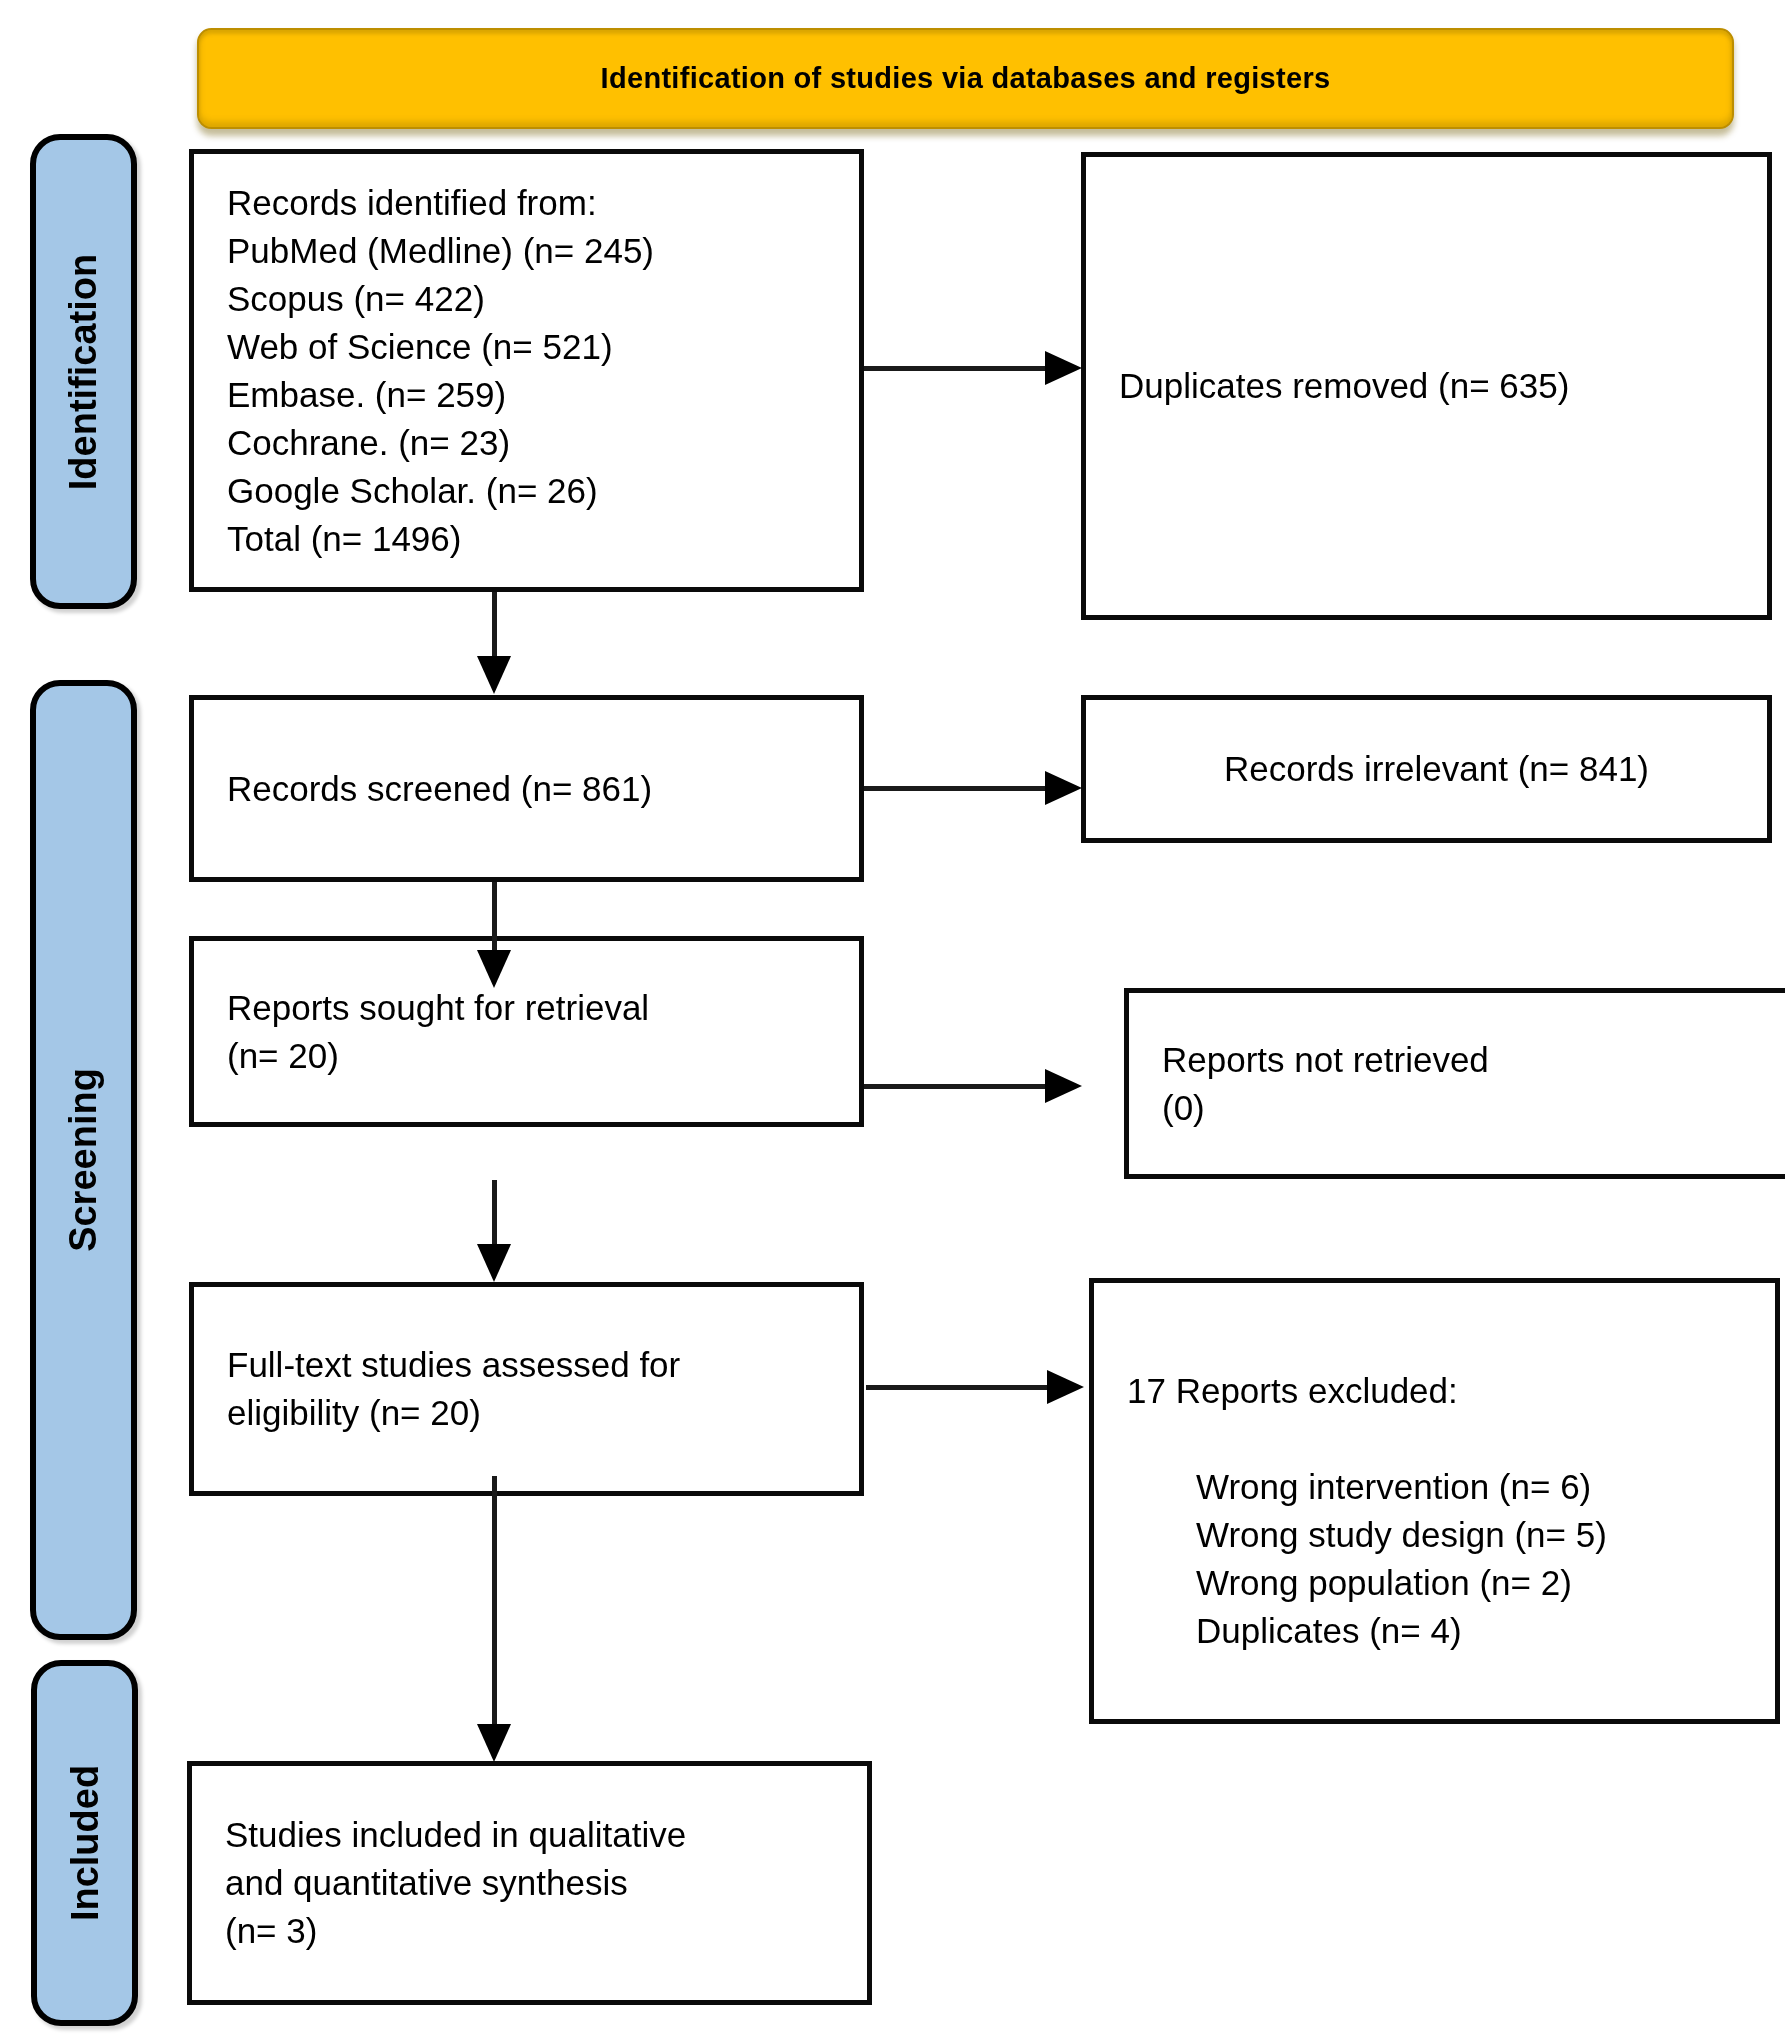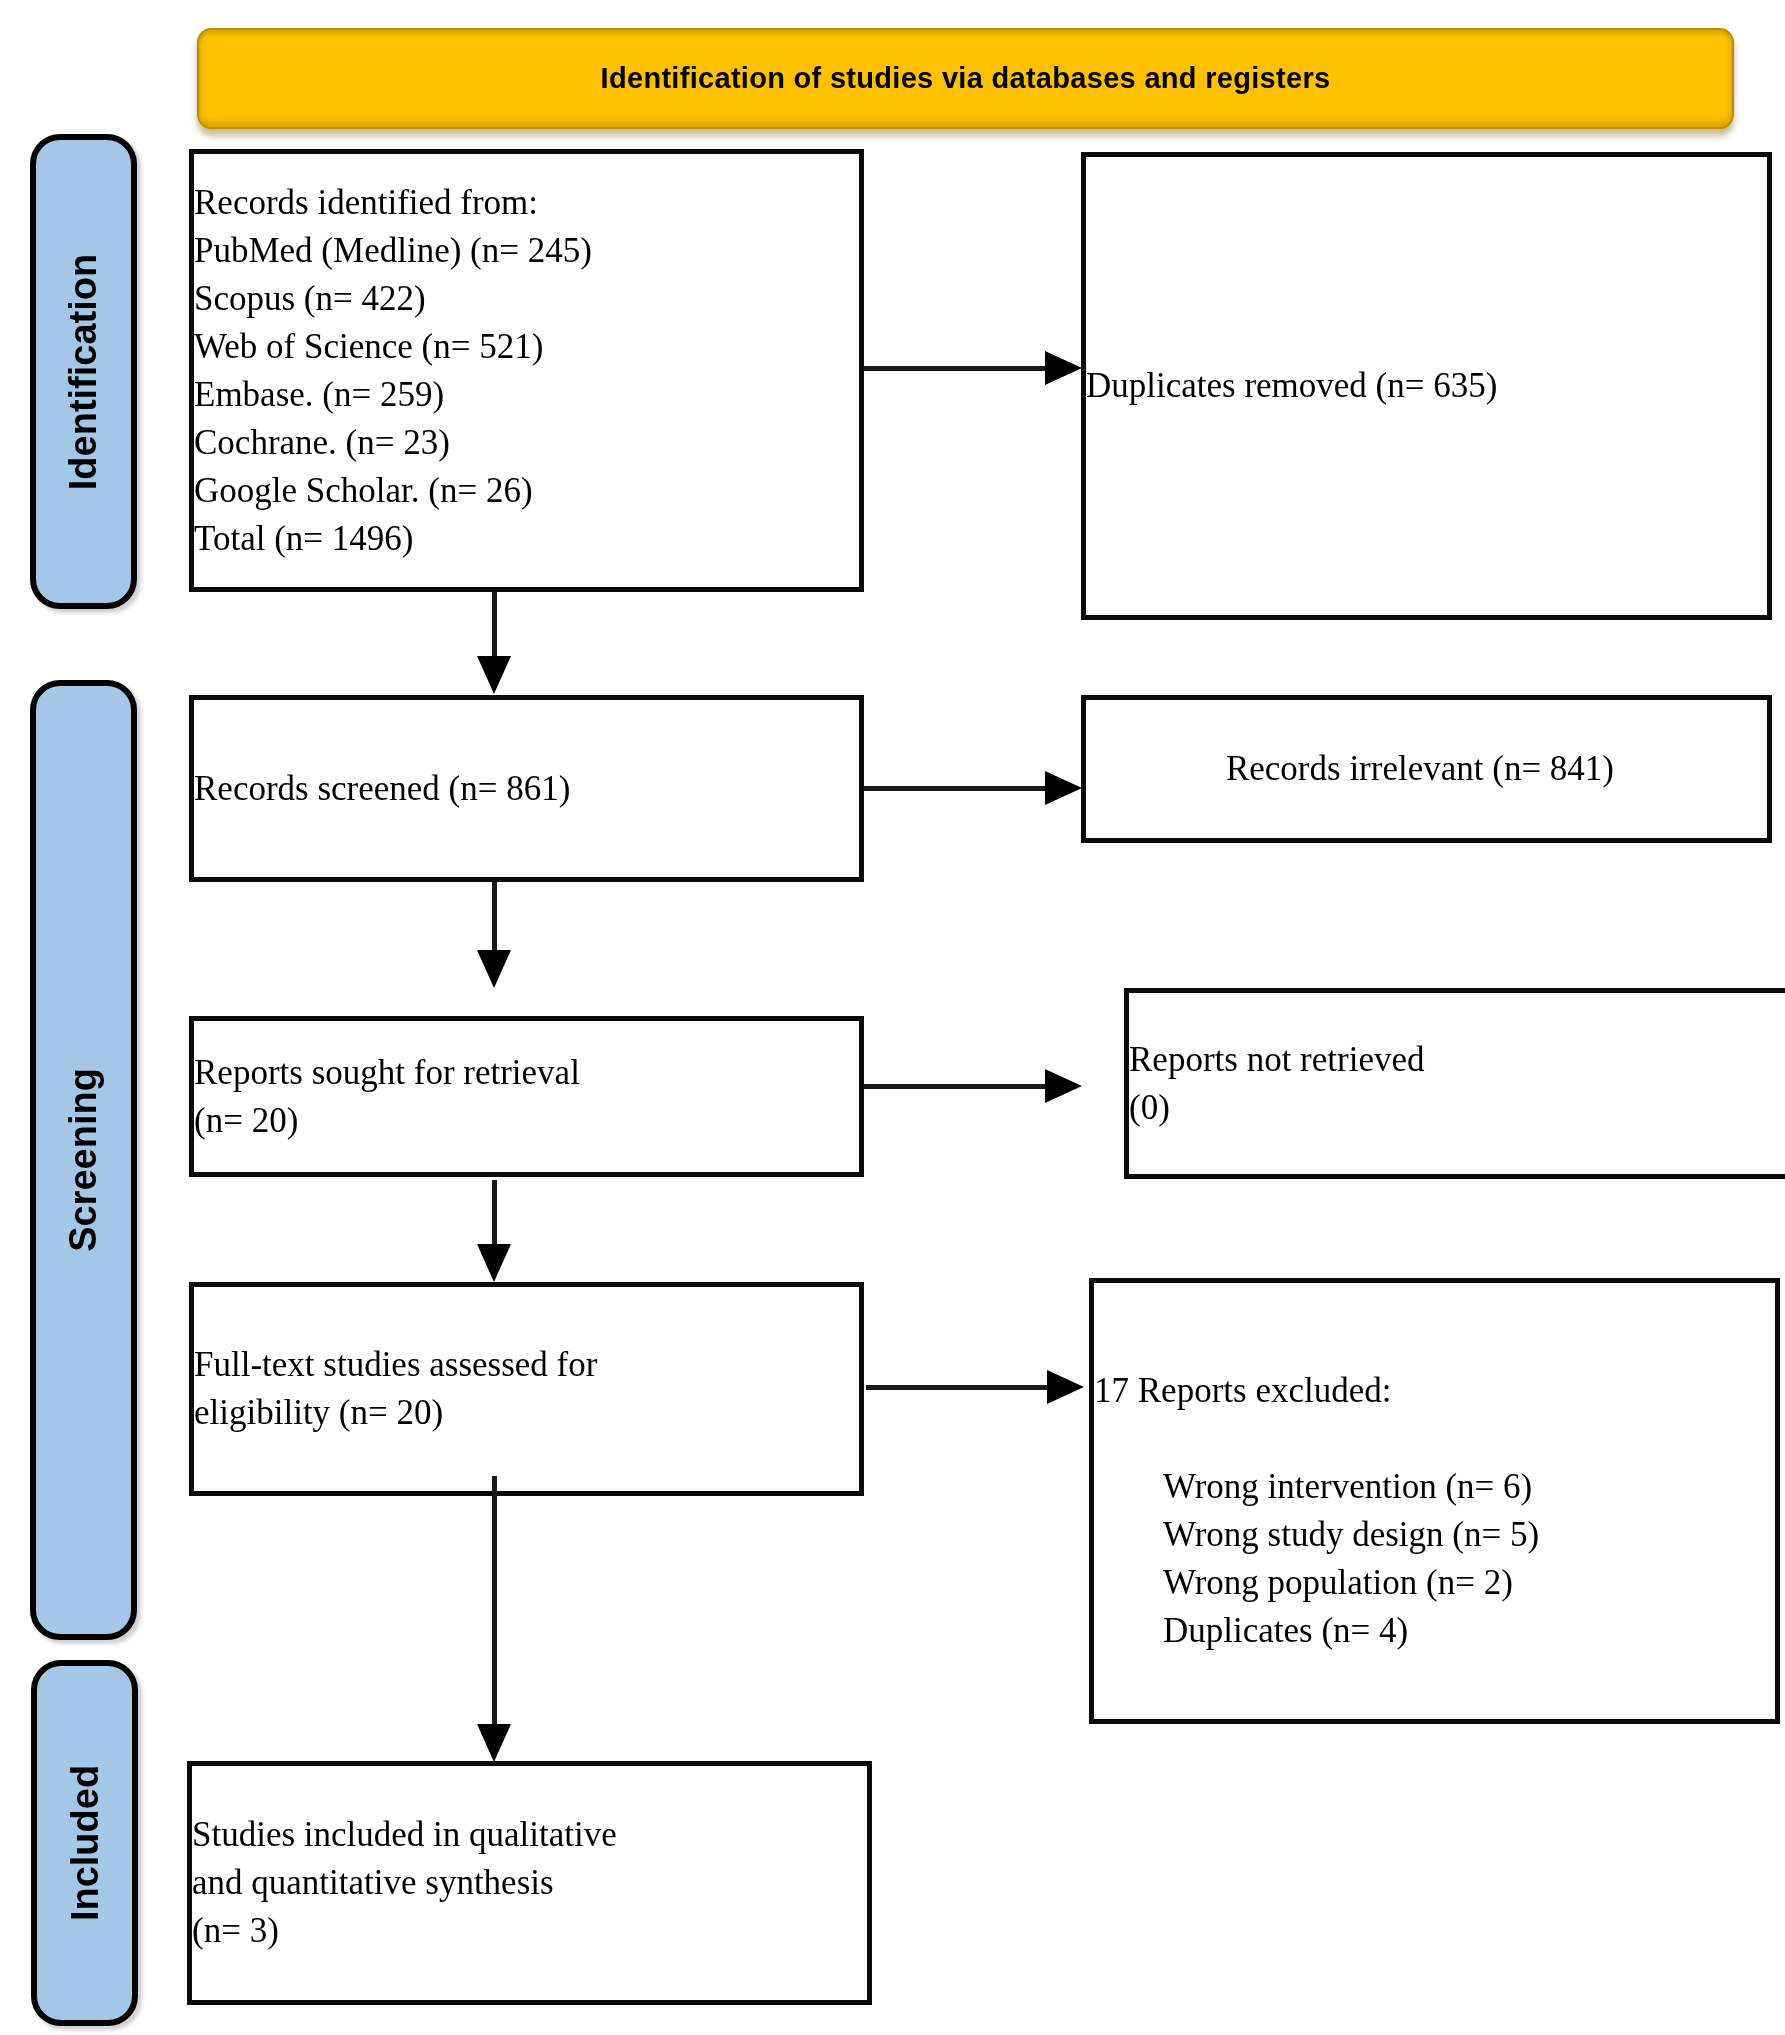--- a/index.html
+++ b/index.html
@@ -46,28 +46,28 @@
   #stage-screening{left:29.5px;top:680px;width:95px;height:948px;}
   #stage-included{left:31px;top:1660px;width:95px;height:354px;}
   
   .fbox{
     position:absolute;
     background:#ffffff;
     border:5.9px solid var(--box-border);
     box-sizing:border-box;
     display:flex;flex-direction:column;justify-content:center;
     font-size:35px;line-height:48px;
-    padding-right:13px;font-family:Liberation Serif, serif;
+    padding-left:33px;padding-right:13px;
   }
   .fbox .line{white-space:nowrap;}
   #box-records-identified{left:189px;top:149px;width:675px;height:443px;justify-content:flex-start;padding-top:25px;}
   #box-duplicates-removed{left:1081px;top:152px;width:691px;height:468px;}
   #box-records-screened{left:189px;top:695px;width:675px;height:187px;}
   #box-records-irrelevant{left:1081px;top:695px;width:691px;height:148px;align-items:center;}
-  #box-reports-sought{left:189px;top:1016px;width:675px;height:161px;}
+  #box-reports-sought{left:189px;top:936px;width:675px;height:191px;}
   #box-reports-not-retrieved{left:1124px;top:988px;width:691px;height:191px;}
   #box-fulltext-assessed{left:189px;top:1282px;width:675px;height:214px;}
   #box-reports-excluded{left:1081px;top:1278px;width:691px;height:446px;justify-content:flex-start;padding-top:84px;margin-left:8px;}
   #box-studies-included{left:187px;top:1761px;width:685px;height:244px;}
   #box-reports-excluded .excl-gap{height:48px;}
   #box-reports-excluded .excl-item{padding-left:69px;white-space:nowrap;}
   
   .arrow{position:absolute;}
   .hline{position:absolute;height:4.6px;background:#1a1a1a;top:0;left:0;}
   .vline{position:absolute;width:4.6px;background:#1a1a1a;top:0;left:0;}

